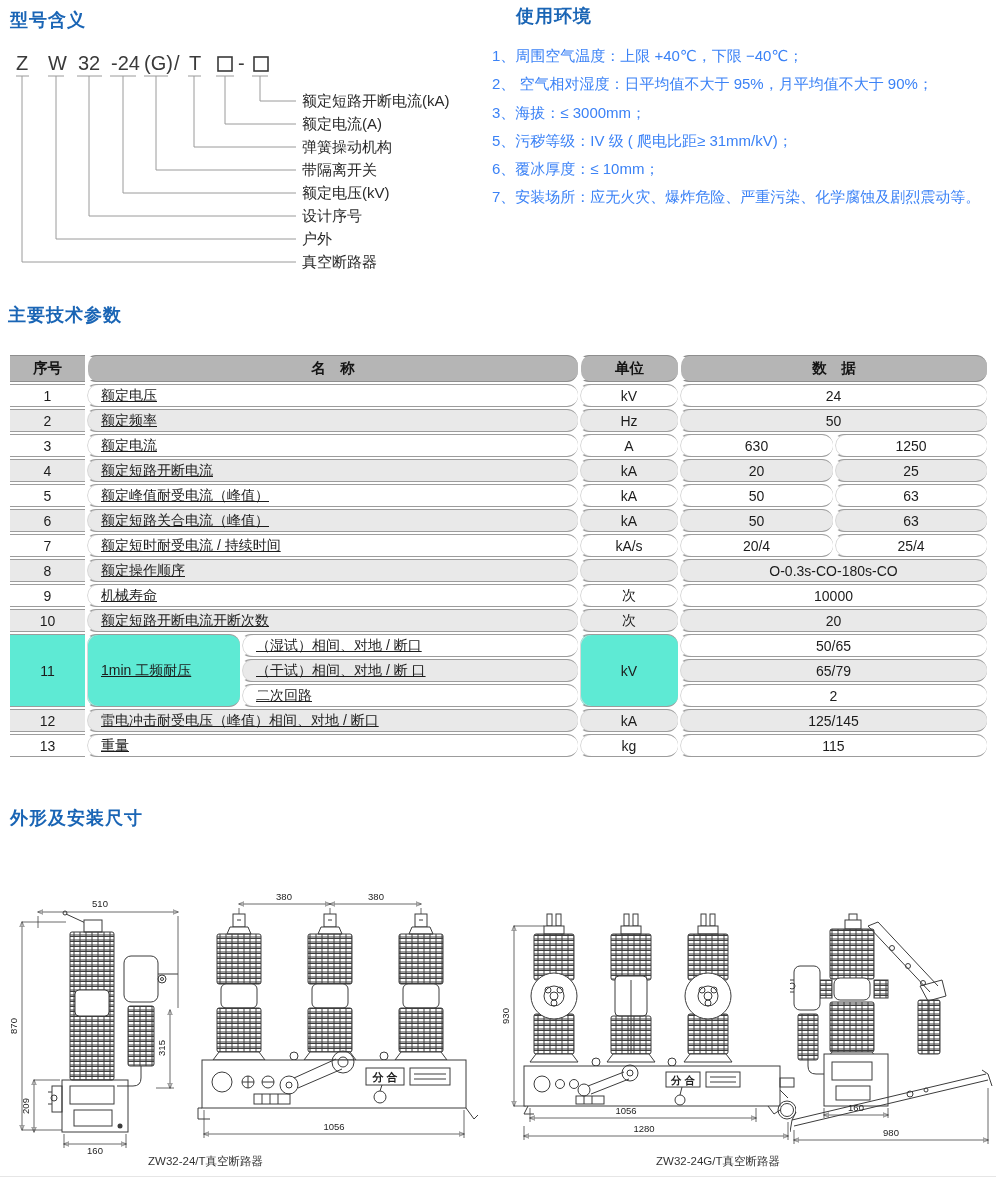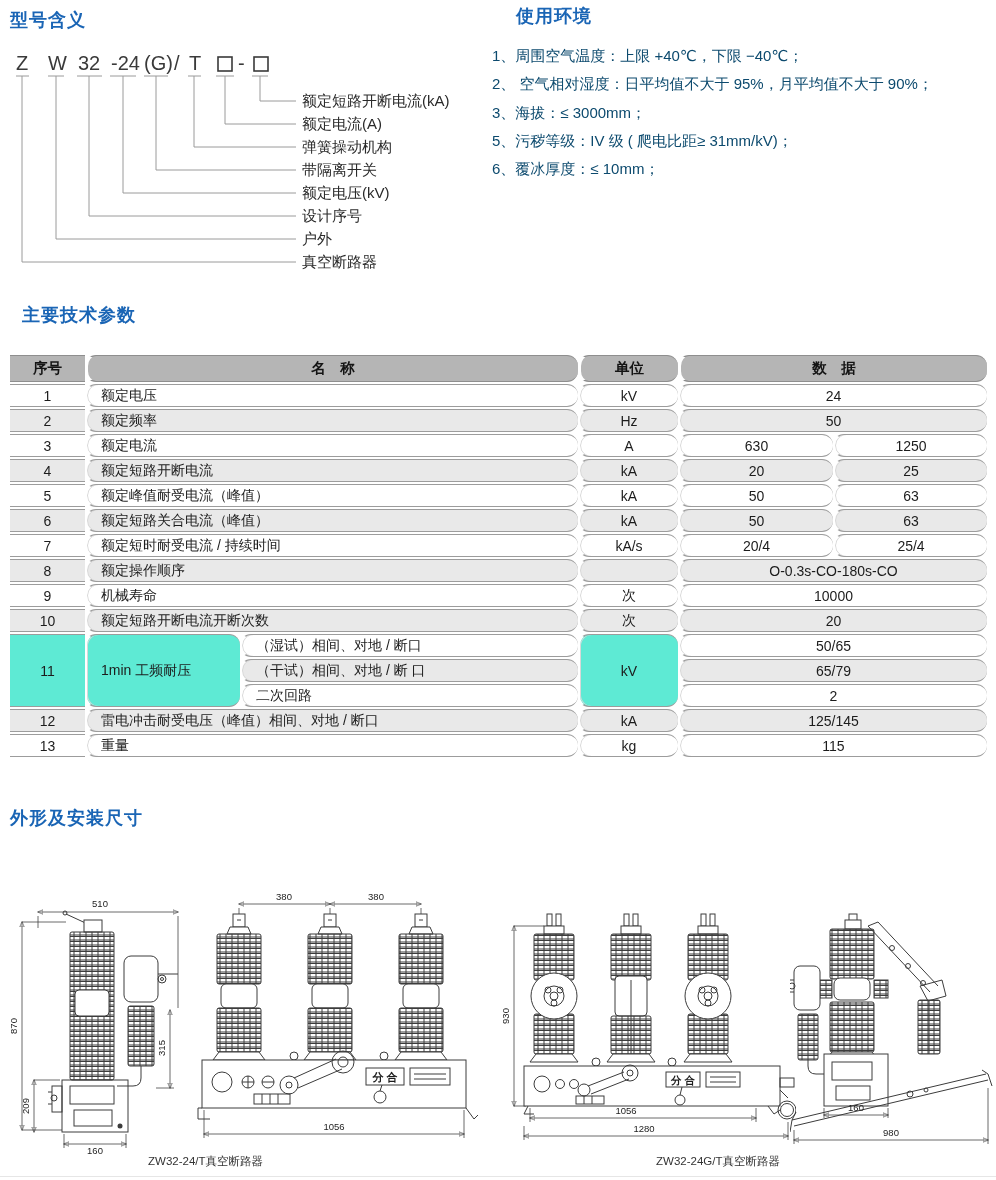--- a/index.html
+++ b/index.html
@@ -12,35 +12,35 @@
     position:absolute;font-size:18px;font-weight:700;color:#1a65b5;letter-spacing:1px;
   }
   
   #model-svg{position:absolute;left:8px;top:46px;}
   #model-svg text.code{font-size:20px;fill:#3a3a3a;}
   #model-svg text.lbl{font-size:15px;fill:#2a2a2a;}
   #model-svg line,#model-svg polyline{stroke:#9a9a9a;stroke-width:1;fill:none;}
   #model-svg rect.box{fill:none;stroke:#3a3a3a;stroke-width:1.6;}
   
   #env-list{position:absolute;left:492px;top:42px;width:500px;margin:0;padding:0;list-style:none;
-    font-size:15px;line-height:28.3px;color:#0c4a6e;}
+    font-size:15px;line-height:28.3px;color:#3b82f6;}
   
   #ptable-wrap{position:absolute;left:10px;top:353px;width:977px;}
   table.ptable{border-collapse:separate;border-spacing:0 2px;width:977px;table-layout:fixed;font-size:14px;color:#1c1c1c;}
   table.ptable th{
     background:#b5b5b5;font-weight:600;height:25px;padding:0;font-size:14.5px;color:#141414;
     border-top:1px solid #8e8e8e;border-bottom:1px solid #8e8e8e;
   }
   table.ptable td{
     height:21px;padding:0;text-align:center;background:#ffffff;
     border-top:1px solid #9c9c9c;border-bottom:1px solid #9c9c9c;
   }
   table.ptable tr.shade td{background:#e9e9e9;}
   table.ptable tr td.keepwhite{background:#5eead4;}
-  table.ptable td.name{text-align:left;padding-left:14px;}
+  table.ptable td.name{text-align:left;padding-left:14px;text-decoration:underline;}
   table.ptable td.sep,table.ptable th.sep{border-left:2px solid #ffffff;box-shadow:inset 1px 0 0 #d8d8d8;border-radius:11px;}
   table.ptable th.sep{box-shadow:none;border-left:3px solid #ffffff;}
   
   #drawings{position:absolute;left:8px;top:882px;width:985px;height:295px;}
   #drawings svg{position:absolute;}
   .draw line,.draw path,.draw rect,.draw circle,.draw ellipse,.draw polyline,.draw polygon{
     stroke:#3c3c3c;stroke-width:1;fill:none;}
   .draw .fins{fill:url(#finpat);}
   .draw .solid{fill:#3c3c3c;stroke:none;}
   .draw .white{fill:#ffffff;}
@@ -98,23 +98,24 @@
     <text class="lbl" x="294" y="221">真空断路器</text>
   </svg>
 
   <div class="sec-title" style="left:492px;top:4px;margin-left:24px;">使用环境</div>
   <ul id="env-list">
     <li>1、周围空气温度：上限 +40℃，下限 −40℃；</li>
     <li>2、 空气相对湿度：日平均值不大于 95%，月平均值不大于 90%；</li>
     <li>3、海拔：≤ 3000mm；</li>
     <li>5、污秽等级：IV 级 ( 爬电比距≥ 31mm/kV)；</li>
     <li>6、覆冰厚度：≤ 10mm；</li>
+    <li>7、安装场所：应无火灾、爆炸危险、严重污染、化学腐蚀及剧烈震动等。</li>
   </ul>
 
-  <div class="sec-title" style="left:22px;top:303px;">主要技术参数</div>
+  <div class="sec-title" style="left:8px;top:303px;">主要技术参数</div>
 
   <div id="ptable-wrap">
   <table class="ptable">
     <colgroup>
           <col style="width:75px">
           <col style="width:155px">
           <col style="width:338px">
           <col style="width:100px">
           <col style="width:155px">
           <col style="width:154px">

